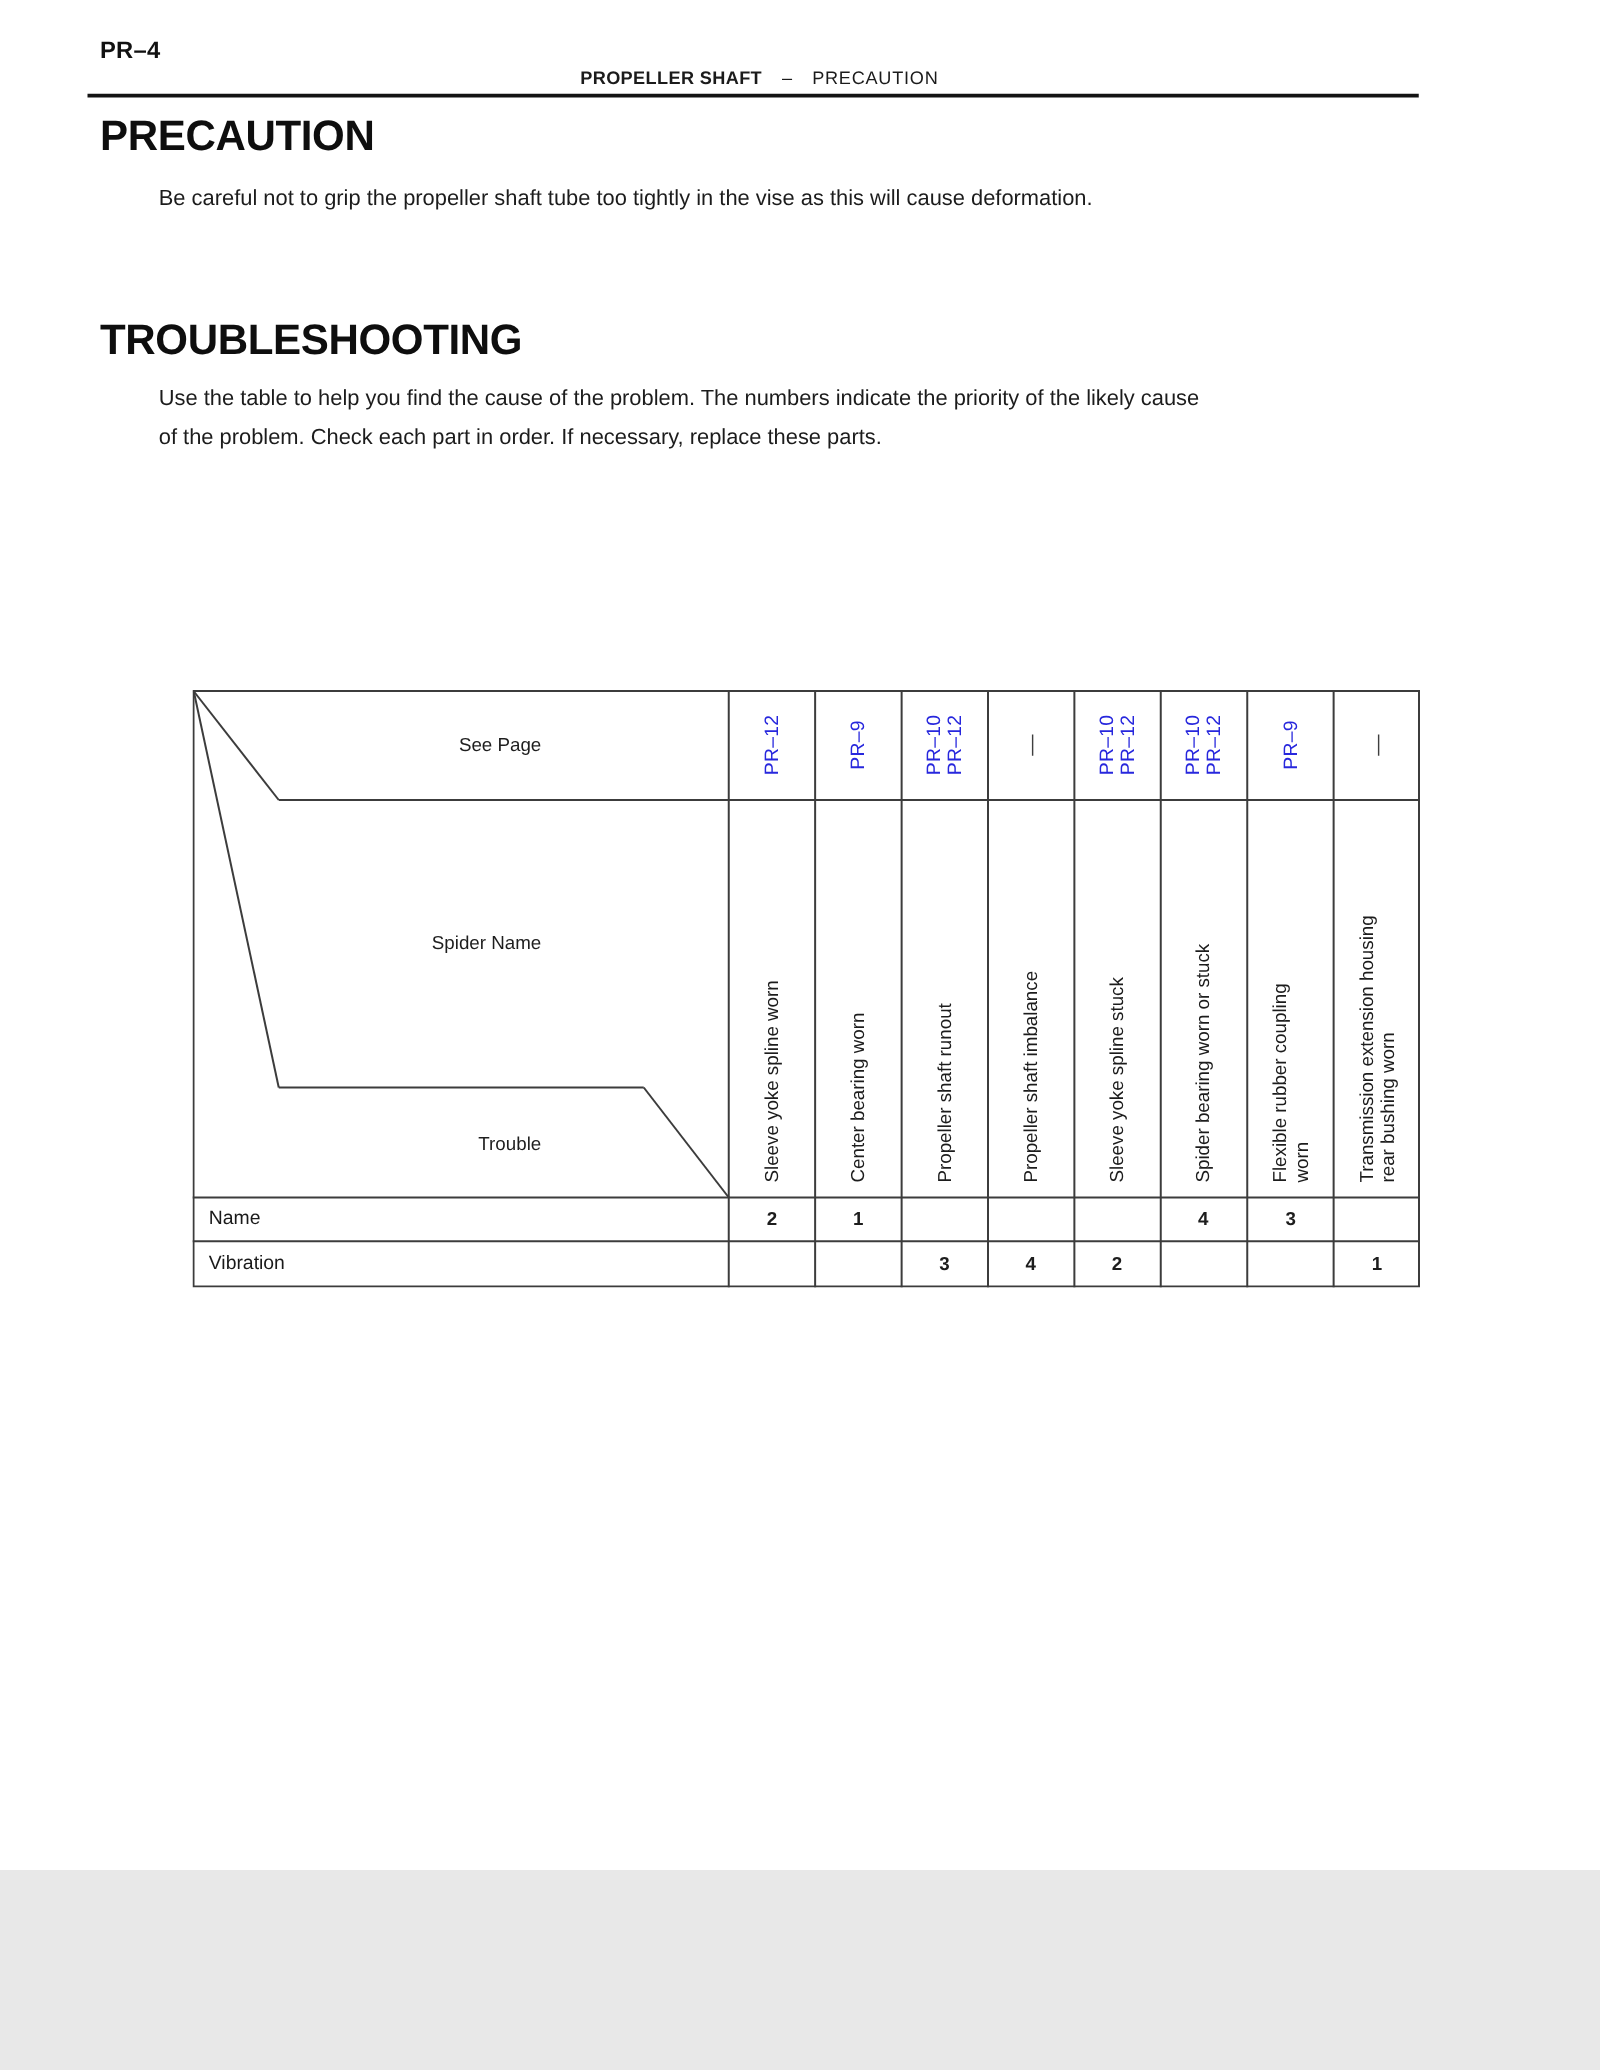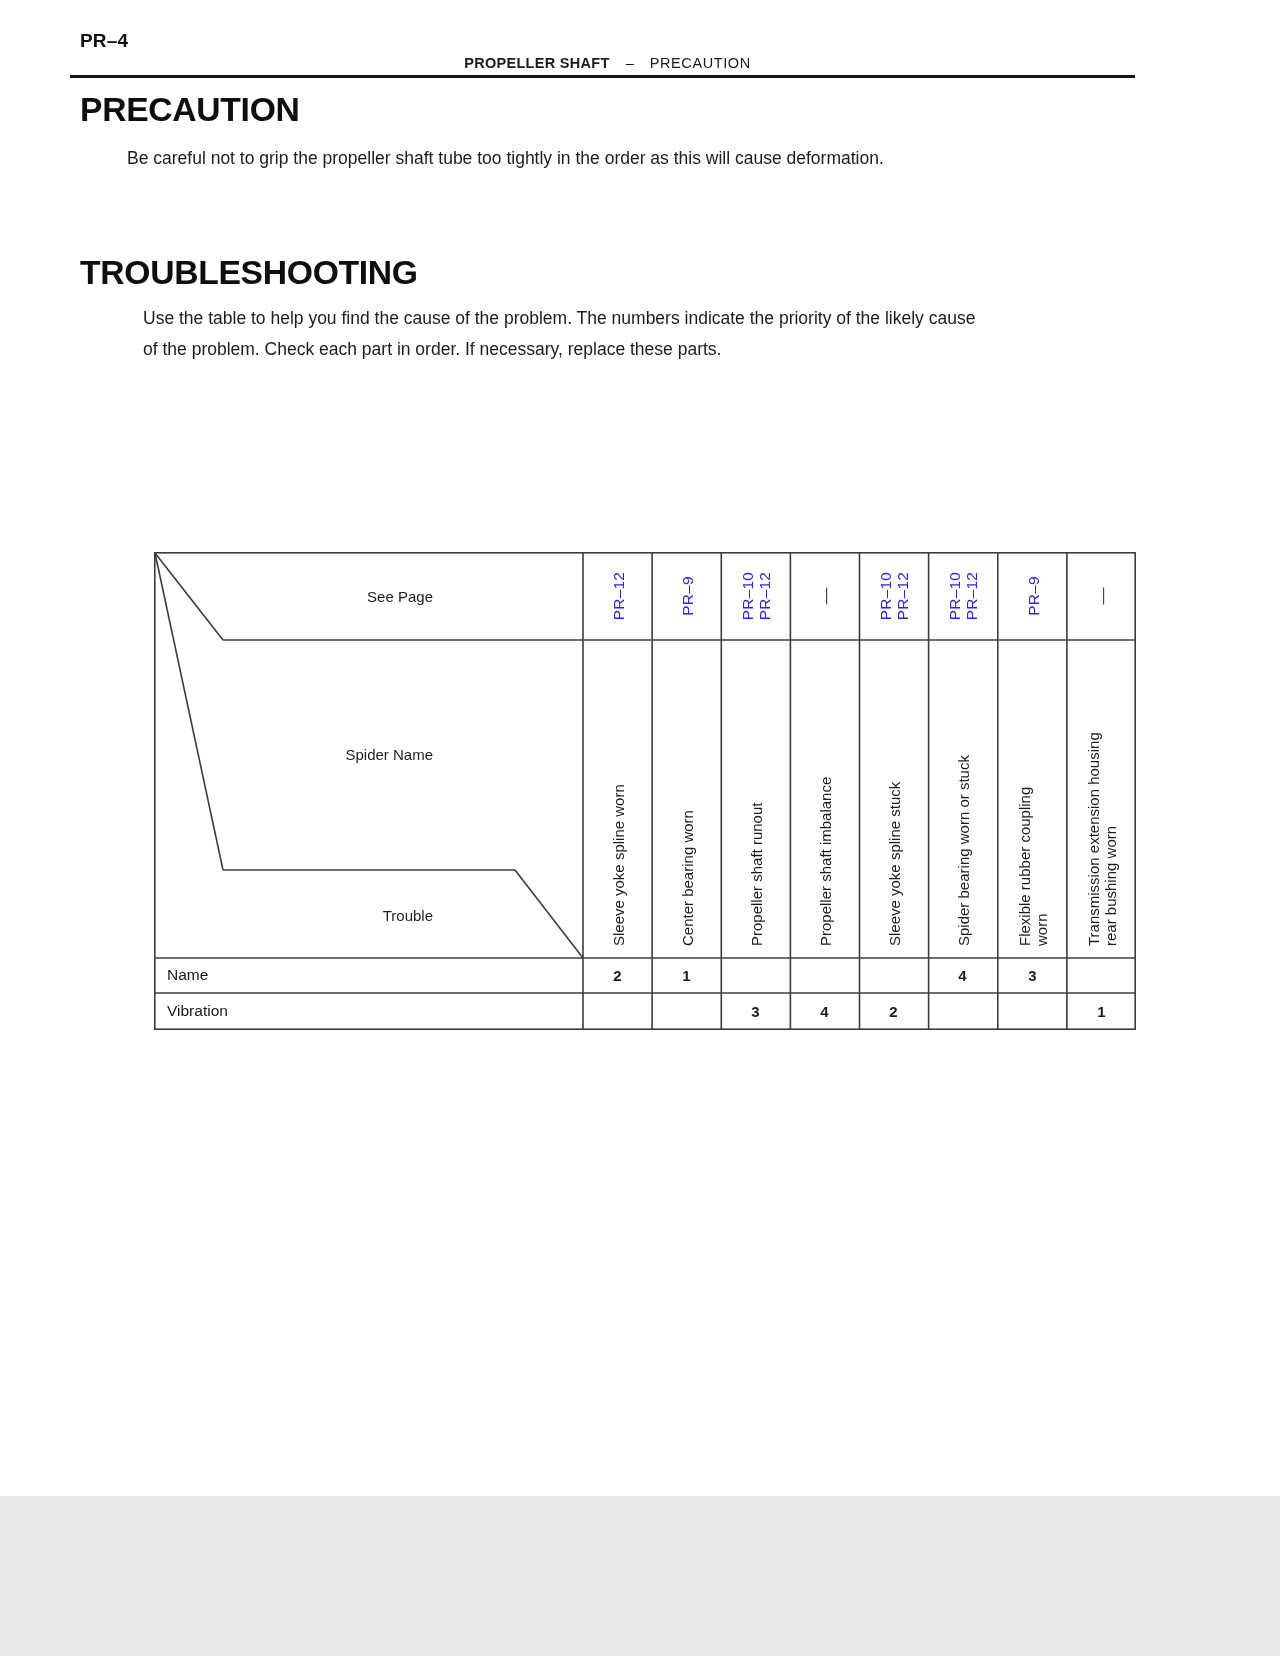--- a/index.html
+++ b/index.html
@@ -35,21 +35,21 @@
     transform:scaleX(0.99);transform-origin:left center;
   }
   .h1.precaution{top:90px;}
   .h1.troubleshooting{top:253px;}
   .body-text{
     position:absolute;left:127px;width:1030px;
     font-size:17.5px;line-height:31px;color:#1c1c1c;
     white-space:pre-line;
   }
   .body-text.p1{top:143px;}
-  .body-text.p2{top:303px;margin-left:16px;}
+  .body-text.p2{top:303px;}
   
   .ts-table{
     position:absolute;left:154px;top:552px;width:982px;height:478px;
   }
   .ts-table svg{position:absolute;left:0;top:0;}
   .corner-label{
     position:absolute;left:154px;width:125px;text-align:right;
     font-size:15px;color:#1e1e1e;
   }
   .corner-label.see-page{top:36px;}
@@ -93,21 +93,21 @@
 
 <div class="page">
 
   <div class="pgnum">PR–4</div>
   <div class="runhead">
     <span class="sec">PROPELLER SHAFT</span><span class="dash">–</span><span class="sub">PRECAUTION</span>
   </div>
   <div class="rule"></div>
 
   <div class="h1 precaution">PRECAUTION</div>
-  <div class="body-text p1">Be careful not to grip the propeller shaft tube too tightly in the order as this will cause deformation.</div>
+  <div class="body-text p1">Be careful not to grip the propeller shaft tube too tightly in the vise as this will cause deformation.</div>
 
   <div class="h1 troubleshooting">TROUBLESHOOTING</div>
   <div class="body-text p2">Use the table to help you find the cause of the problem. The numbers indicate the priority of the likely cause
 of the problem. Check each part in order. If necessary, replace these parts.</div>
 
   <div class="ts-table">
 
     <svg width="982" height="478" viewBox="0 0 982 478">
       <g stroke="#3c3c3c" stroke-width="1.6" fill="none">
         <rect x="0.8" y="0.8" width="980.4" height="476.4"></rect>

